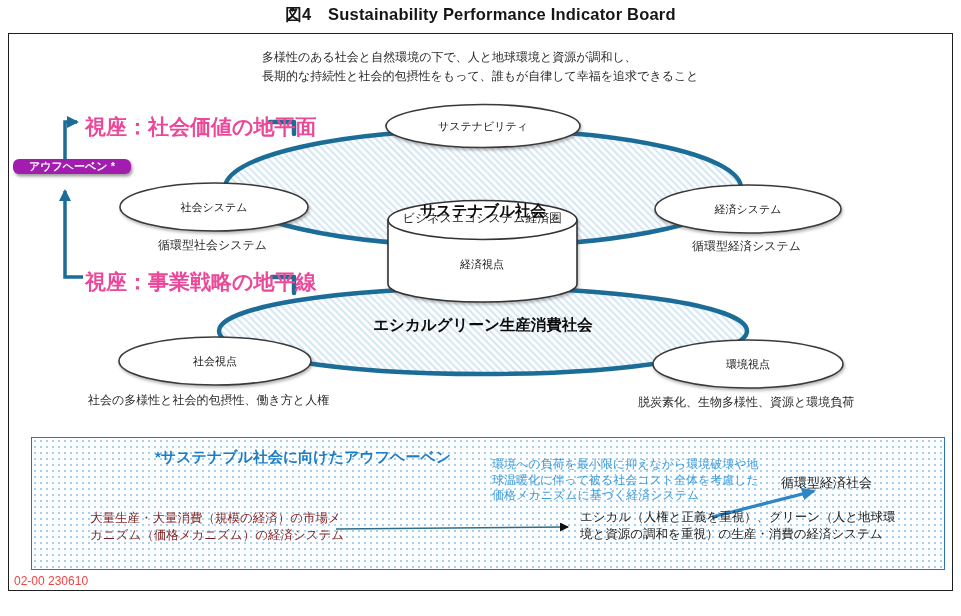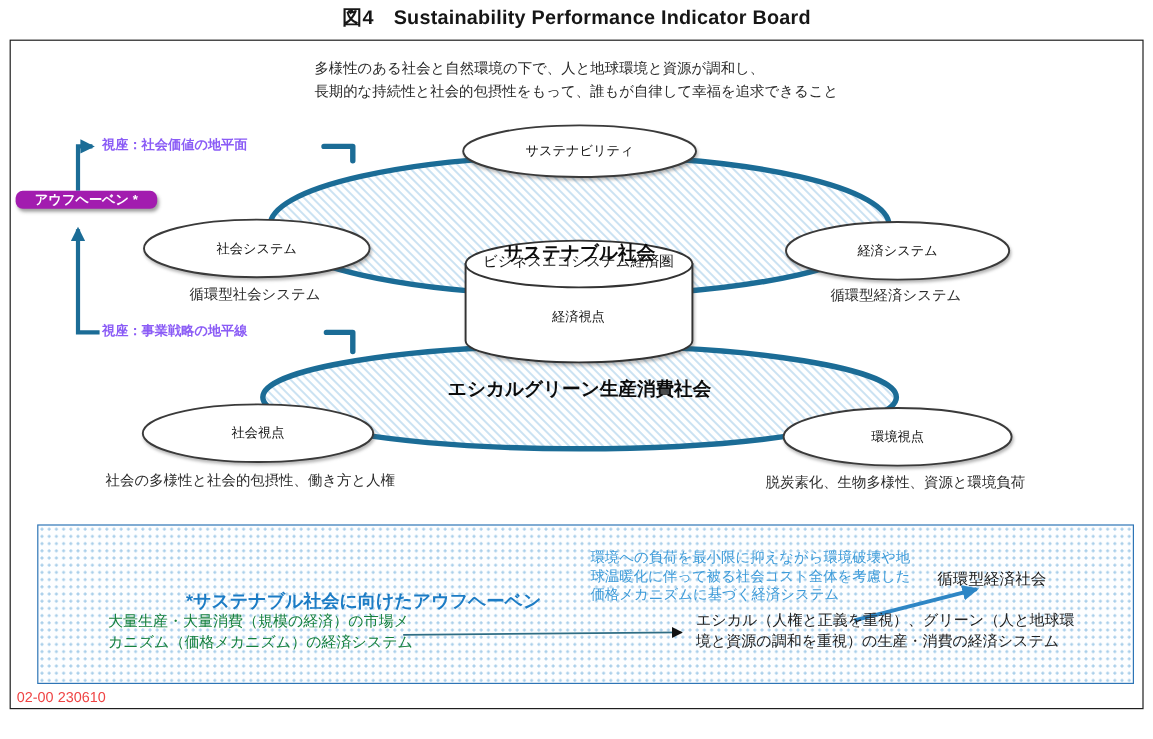--- a/index.html
+++ b/index.html
@@ -13,21 +13,21 @@
   }
   .frame{
     position:absolute;left:8px;top:33px;width:943px;height:556px;
     border:1.5px solid #1f1f1f;z-index:0;background:#fff;
   }
   .intro{
     position:absolute;left:262px;top:48px;font-size:12px;line-height:19px;color:#2a2a2a;z-index:3;white-space:nowrap;
   }
   .intro span{display:block;}
   .viewpoint{
-    position:absolute;font-size:11px;font-weight:bold;color:#8b5cf6;z-index:3;white-space:nowrap;
+    position:absolute;font-size:21px;font-weight:bold;color:#ec4899;z-index:3;white-space:nowrap;
   }
   .aufheben-box{
     position:absolute;left:13px;top:159px;width:118px;height:15px;z-index:3;
     background:#a21caf;border-radius:6px;box-shadow:1.5px 2.5px 3px rgba(40,40,40,.45);
     color:#fff;font-weight:bold;font-size:11px;display:flex;align-items:center;justify-content:center;white-space:nowrap;
   }
   svg.layer{position:absolute;left:0;top:0;z-index:2;}
   .bottom-box{
     position:absolute;left:31px;top:437px;width:914px;height:133px;z-index:1;
     border:1.5px solid #2E75B6;box-sizing:border-box;
@@ -38,22 +38,22 @@
   .node-label{
     position:absolute;z-index:3;transform:translate(-50%,-50%);
     font-size:11px;color:#141414;white-space:nowrap;text-align:center;
   }
   .zone-label{
     position:absolute;z-index:3;transform:translate(-50%,-50%);
     font-size:15.5px;font-weight:bold;color:#0c0c0c;white-space:nowrap;
   }
   .cyl-top-label{position:absolute;z-index:3;transform:translate(-50%,-50%);font-size:12px;color:#141414;white-space:nowrap;}
   .caption{position:absolute;z-index:3;font-size:12px;color:#2b2b2b;white-space:nowrap;}
-  .bb-title{position:absolute;left:155px;top:448px;z-index:3;font-size:15px;font-weight:bold;color:#1C7CC5;white-space:nowrap;margin-top:44px;}
-  .bb-left{position:absolute;left:90px;top:510px;width:258px;z-index:3;font-size:12.5px;line-height:17px;color:#15803d;}
+  .bb-title{position:absolute;left:155px;top:448px;z-index:3;font-size:15px;font-weight:bold;color:#1C7CC5;white-space:nowrap;}
+  .bb-left{position:absolute;left:90px;top:510px;width:258px;z-index:3;font-size:12.5px;line-height:17px;color:#7f1d1d;}
   .bb-red{position:absolute;left:368px;top:531px;width:212px;z-index:3;font-size:12px;line-height:15px;color:#FA3C28;}
   .bb-blue{position:absolute;left:492px;top:457px;width:270px;z-index:3;font-size:12px;line-height:15.5px;color:#3D9BD9;}
   .bb-right{position:absolute;left:580px;top:509px;width:320px;z-index:3;font-size:12.5px;line-height:17px;color:#222;}
   .bb-result{position:absolute;left:781px;top:474px;z-index:3;font-size:13px;color:#1a1a1a;white-space:nowrap;}
   .doc-code{position:absolute;left:14px;top:574px;z-index:3;font-size:12px;color:#ef4444;}
   .copyright{position:absolute;right:12px;top:596px;z-index:3;font-size:11.5px;color:#111;}
 </style>
 </head>
 <body>
 

